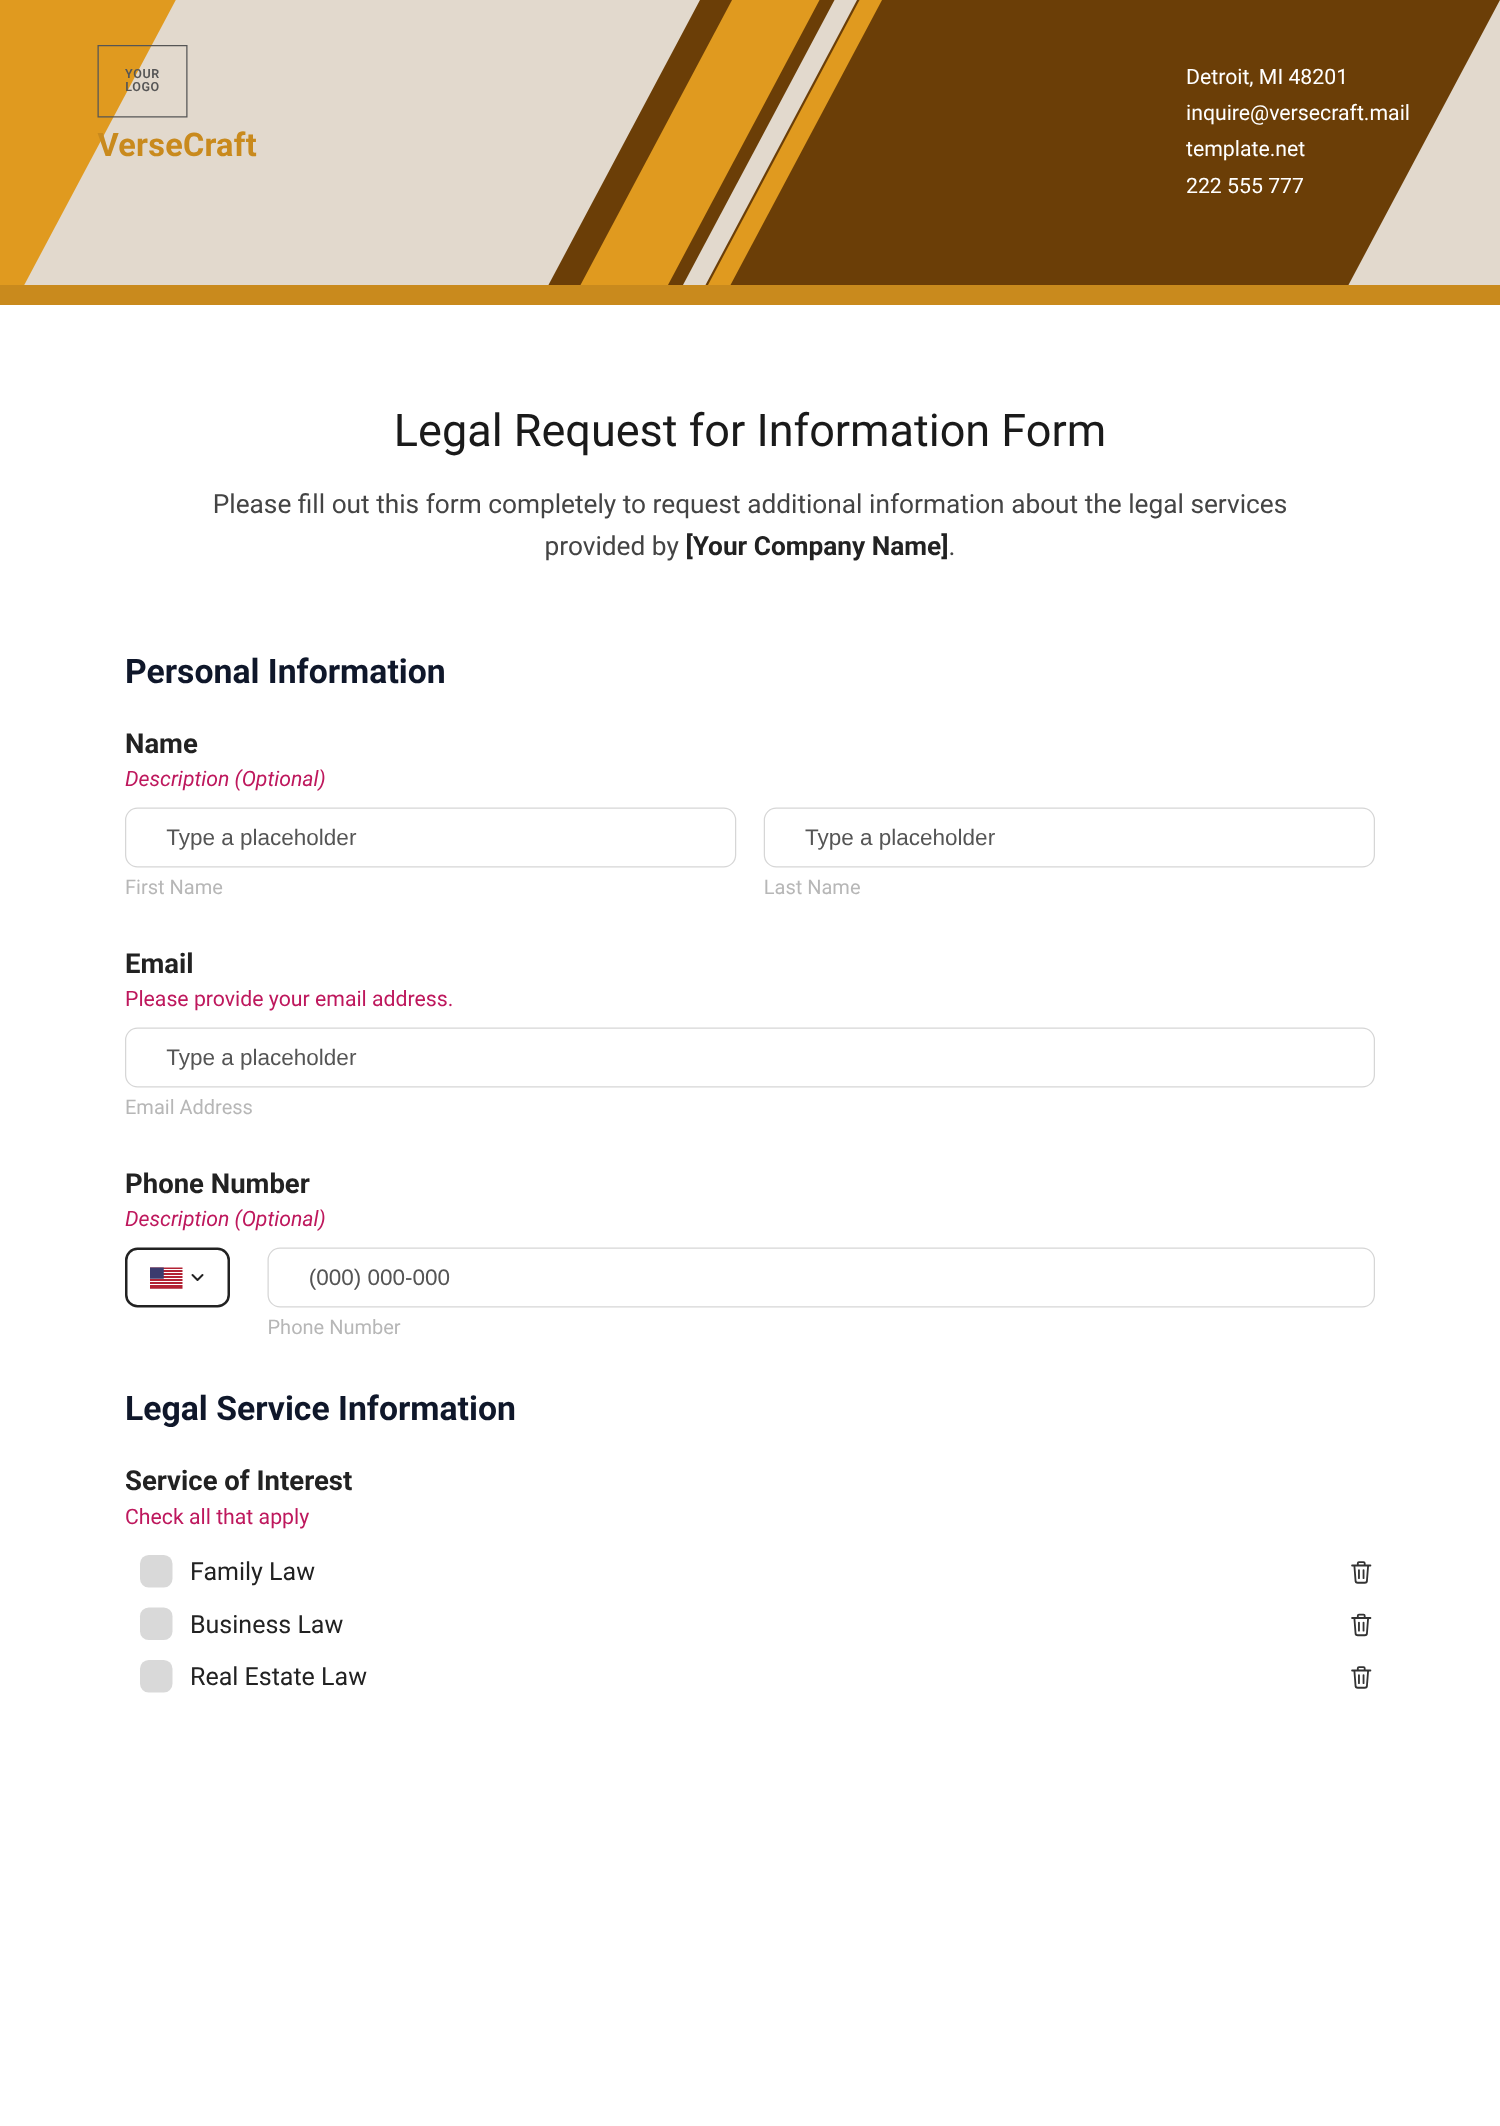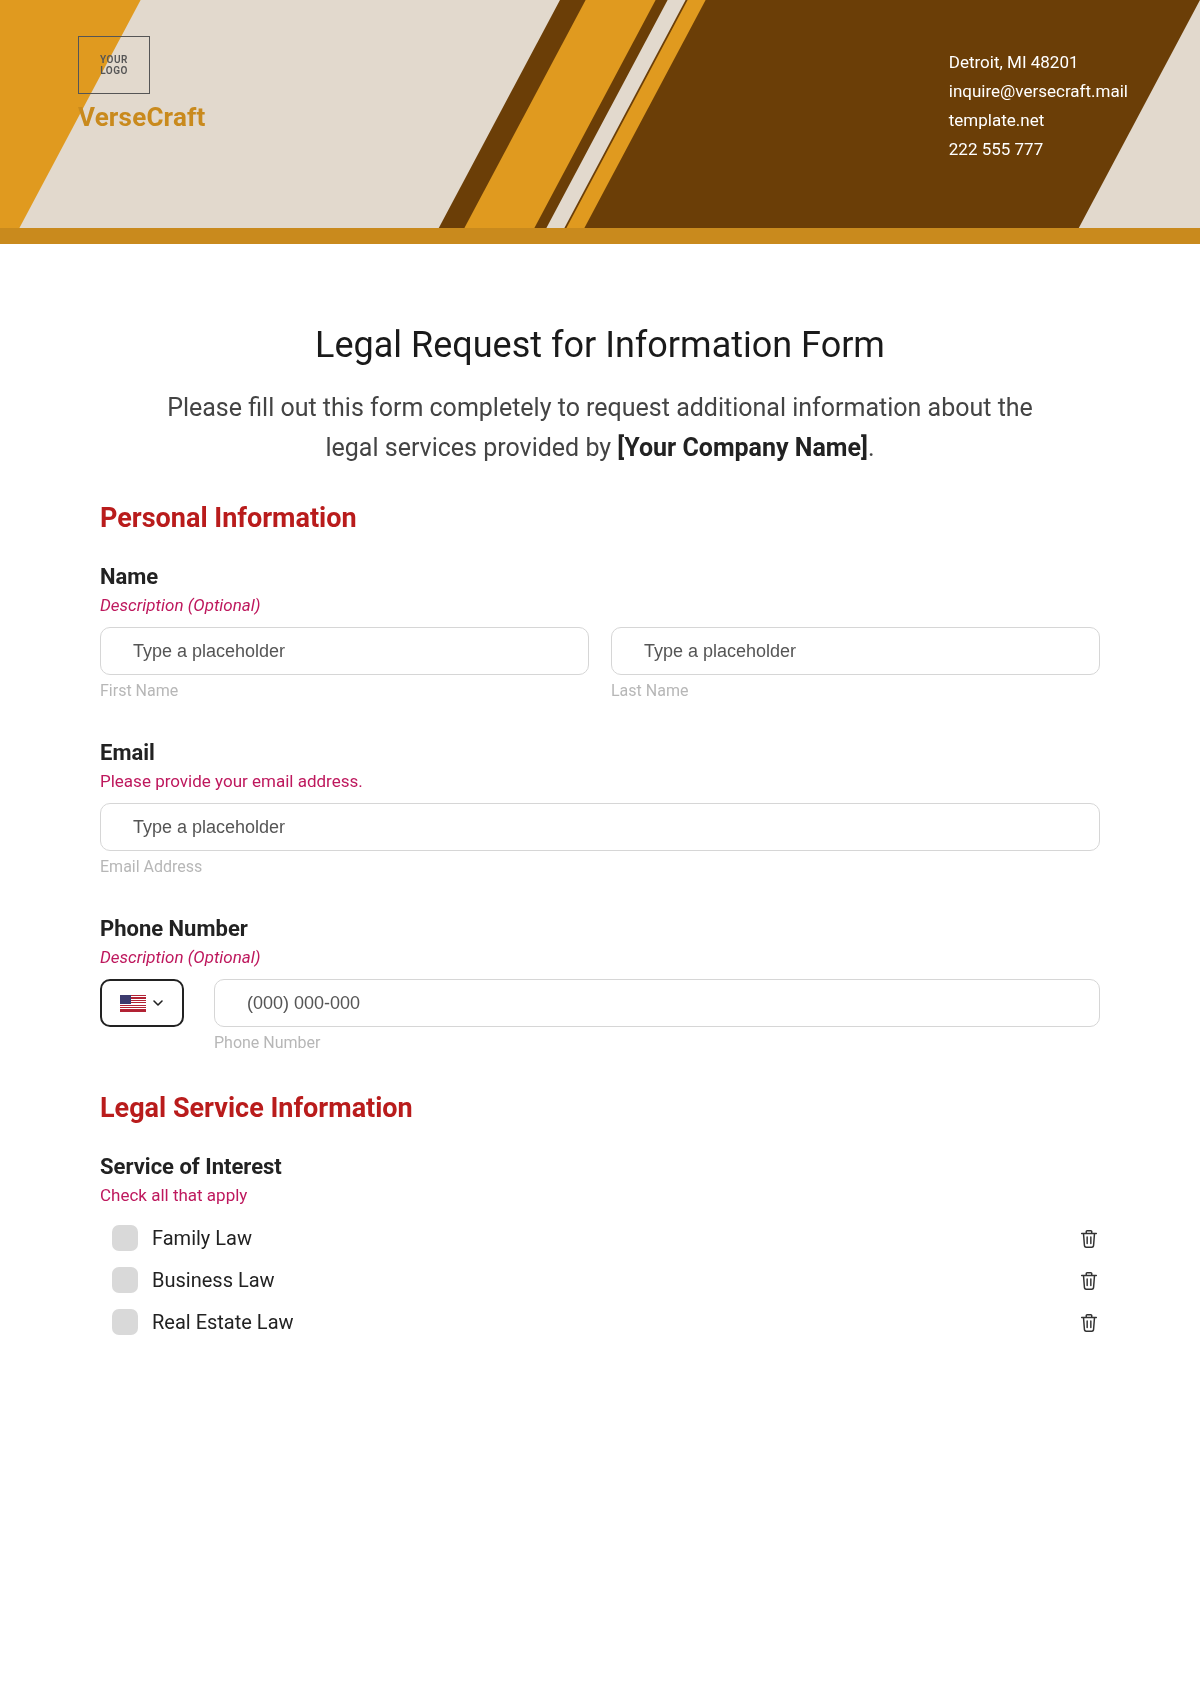--- a/index.html
+++ b/index.html
@@ -18,24 +18,24 @@
 
 .logo-block { position:absolute; top:36px; left:78px; }
 .logo-box { width:72px; height:58px; border:1.5px solid #555; display:flex; align-items:center; justify-content:center; text-align:center; font-size:10px; line-height:1.1; color:#555; font-weight:600; letter-spacing:.5px; }
 .brand { margin-top:8px; font-size:26px; font-weight:700; color:#c98a1d; letter-spacing:.2px; }
 
 .contact { position:absolute; top:48px; right:72px; text-align:left; color:#fff; font-size:17px; line-height:1.7; }
 
 
 .content { padding: 80px 100px 40px; }
 .title { font-size:36px; font-weight:400; text-align:center; color:#1a1a1a; margin-bottom:22px; }
-.intro { font-size:25px; text-align:center; color:#444; line-height:1.6; margin:0 auto 34px; max-width:920px; }
+.intro { font-size:21px; text-align:center; color:#444; line-height:1.6; margin:0 auto 66px; max-width:920px; }
 .intro b { font-weight:700; color:#222; }
 
-h2.section { font-size:27px; font-weight:700; color:#b91c1c; margin-bottom:30px; }
+h2.section { font-size:27px; font-weight:700; color:#0f172a; margin-bottom:30px; }
 .field-block { margin-bottom:40px; }
 .field-label { font-size:22px; font-weight:700; color:#222; margin-bottom:6px; }
 .field-desc  { font-size:17px; font-style:italic; color:#be185d; margin-bottom:12px; }
 .field-desc.noital { font-style:normal; }
 
 .row { display:flex; gap:22px; }
 .col { flex:1; }
 
 input.txt { width:100%; height:48px; border:1px solid #d6d6d6; border-radius:10px; padding:0 32px; font-size:18px; color:#333; background:#fff; }
 input.txt::placeholder { color:#555; }

